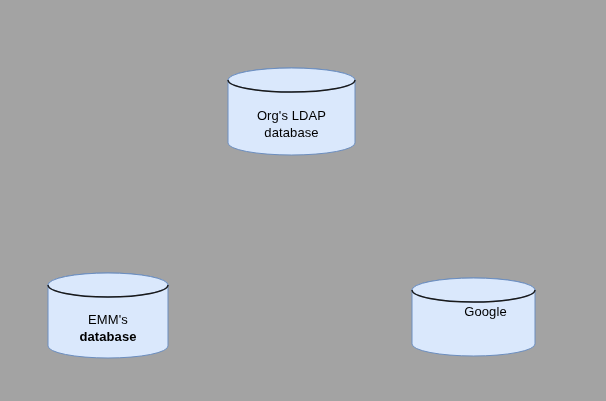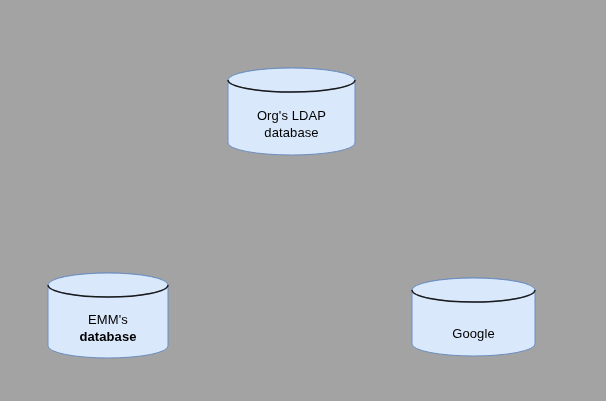--- a/index.html
+++ b/index.html
@@ -67,17 +67,17 @@
     <div class="node-label" id="label-emm-1" style="top: 37.5px;">EMM's</div>
     <div class="node-label" id="label-emm-2" style="top: 54.5px; display: block; font-weight: bold;">database</div>
   </div>
 
   <div class="node" id="node-google" style="left: 412px; top: 278px; width: 123px; height: 78px;">
     <svg id="svg-google" width="123" height="78" viewBox="0 0 123 78">
         <path d="M 0,12 L 0,66 A 61.5,12 0 0 0 123,66 L 123,12 A 61.5,12 0 0 0 0,12 Z" fill="#dae8fc" stroke="#6c8ebf" stroke-width="1"></path>
         <ellipse cx="61.5" cy="12" rx="61.5" ry="12" fill="#dae8fc" stroke="#6c8ebf" stroke-width="1"></ellipse>
         <path d="M 0,12 A 61.5,12 0 0 0 123,12" fill="none" stroke="#1a1a1a" stroke-width="1.4"></path>
       </svg>
-    <div class="node-label" id="label-google-1" style="top: 47px;">Google</div>
+    <div class="node-label" id="label-google-1" style="top: 25px; padding-left: 12px;">Google</div>
 
   </div>
 
 </div>
 
 </body></html>

